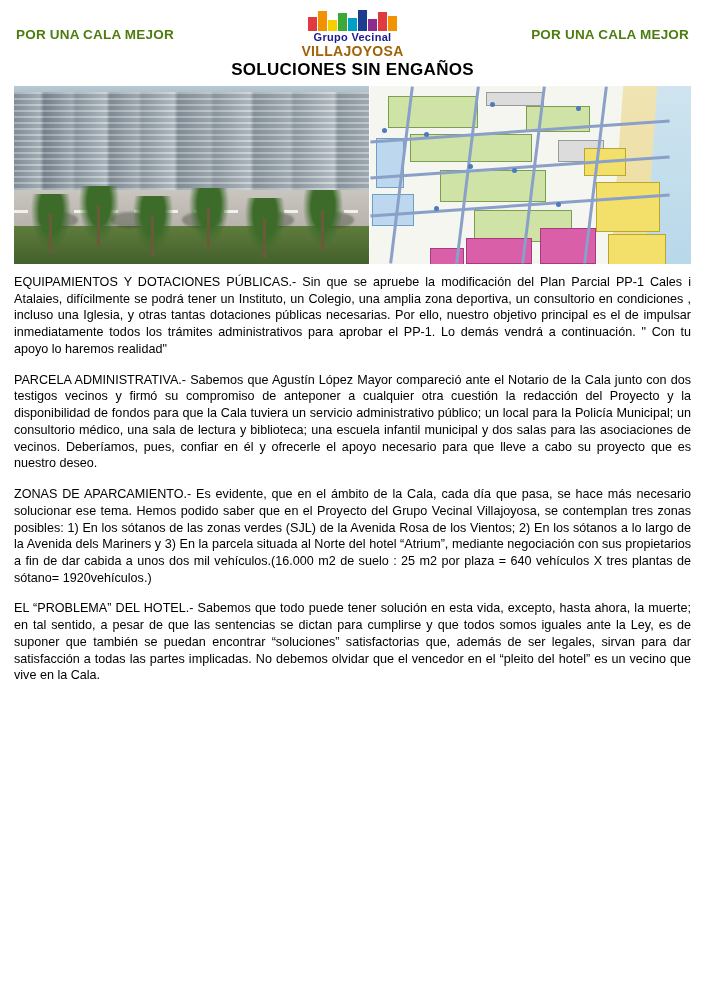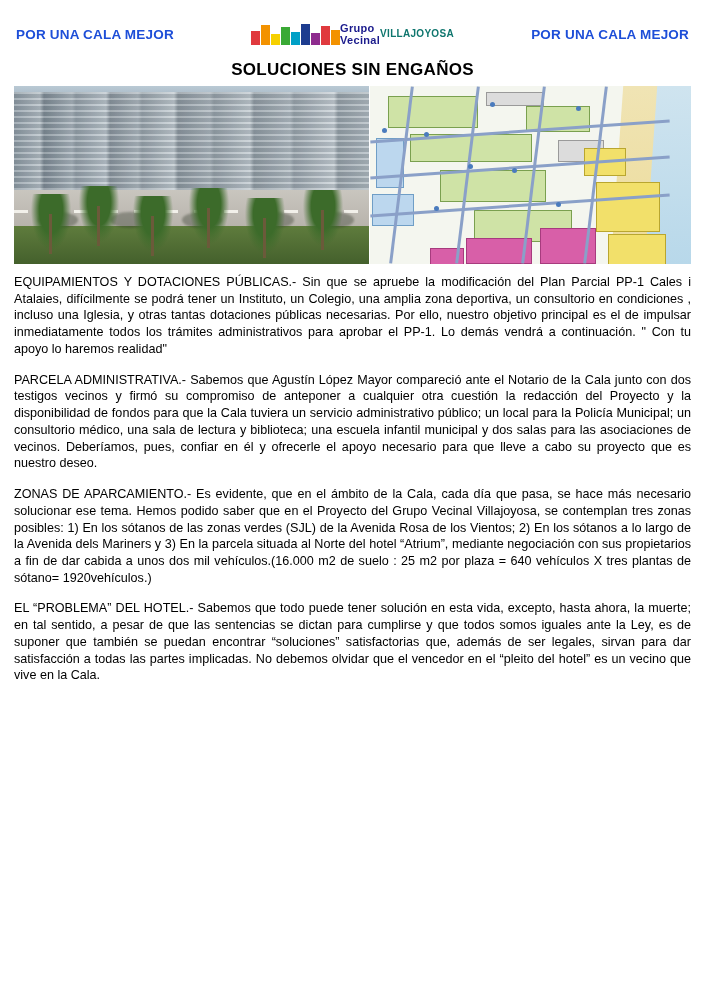--- a/index.html
+++ b/index.html
@@ -27,26 +27,26 @@
     align-items: center;
     justify-content: space-between;
     padding: 10px 16px 0 16px;
     height: 58px;
     box-sizing: border-box;
   }
   .slogan {
     font-size: 13.5px;
     font-weight: bold;
     letter-spacing: 0.2px;
-    color: #1d4ed8;
+    color: #4d7c0f;
     white-space: nowrap;
   }
   .logo-block {
     display: flex;
-    flex-direction: row;
+    flex-direction: column;
     align-items: center;
     justify-content: center;
     width: 150px;
   }
   .logo-bars {
     display: flex;
     align-items: flex-end;
     height: 22px;
     gap: 1px;
   }
@@ -56,23 +56,23 @@
   }
   .logo-text1 {
     font-size: 11px;
     font-weight: bold;
     color: #1a1a8c;
     letter-spacing: 0.3px;
     line-height: 1.05;
     margin-top: 1px;
   }
   .logo-text2 {
-    font-size: 10px;
+    font-size: 14px;
     font-weight: bold;
-    color: #0f766e;
+    color: #a16207;
     letter-spacing: 0.3px;
     line-height: 1.05;
   }
 
   
   .doc-title {
     text-align: center;
     font-size: 17px;
     font-weight: bold;
     letter-spacing: 0.3px;

